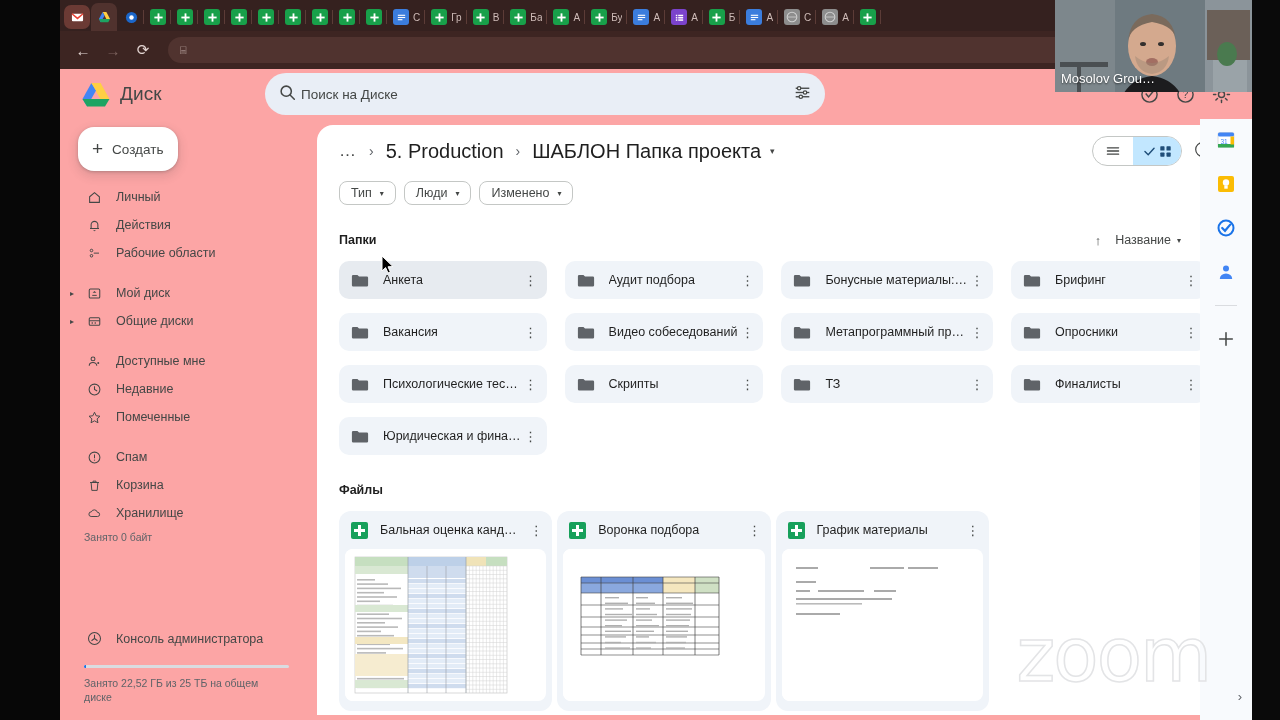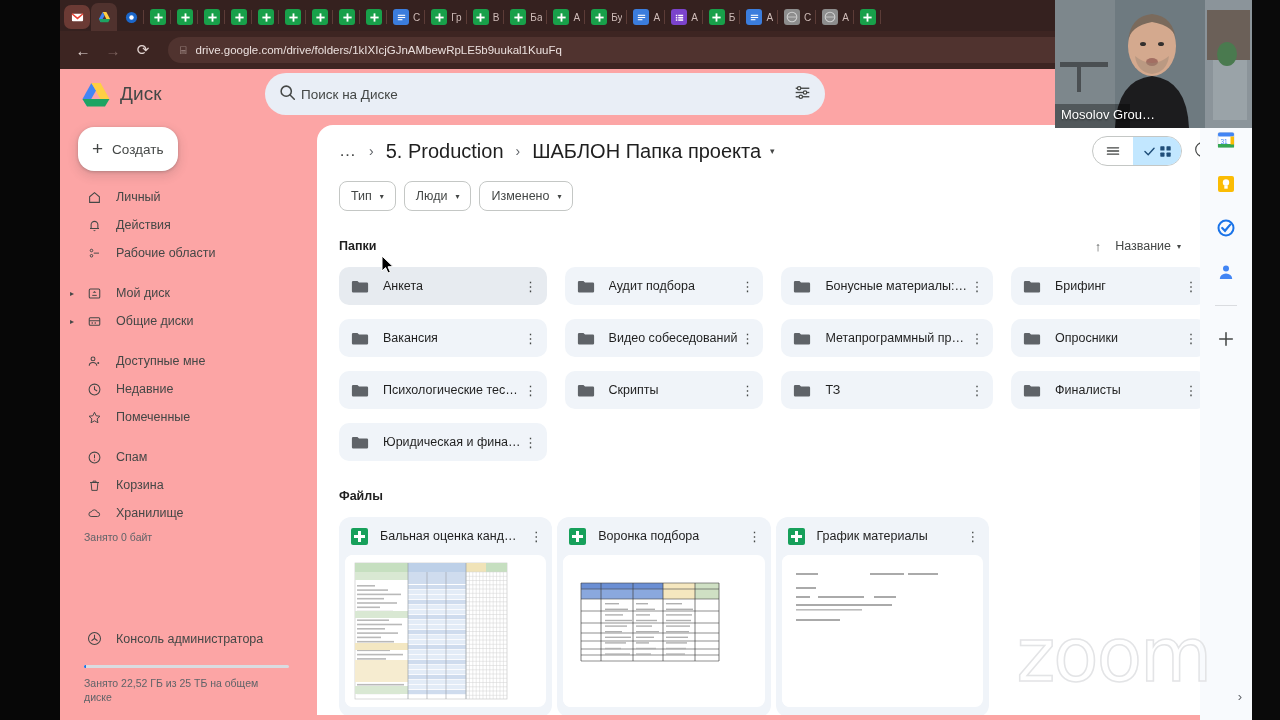--- a/index.html
+++ b/index.html
@@ -130,21 +130,21 @@
   .crumb-caret { font-size: 9px; color: #444746; margin-left: 9px; }
 
   .viewtoggle { margin-left: auto; display: flex; align-items: center; gap: 12px;}
   .vtgroup { display: flex; height: 30px; border: 1px solid #c4c7c5; border-radius: 15px; overflow: hidden; }
   .vtbtn { width: 40px; display: flex; align-items: center; justify-content: center; color: #444746; font-size: 14px; }
   .vtbtn.sel { background: #c2e7ff; width: 48px; gap: 3px; }
   .infoicon { color: #444746; font-size: 15px; }
 
   .chiprow { display: flex; gap: 8px; padding: 0 22px; margin-top: 4px; }
   .chip {
-    height: 30px; border: 1px solid #c4c7c5; border-radius: 8px;
+    height: 24px; border: 1px solid #c4c7c5; border-radius: 8px;
     display: flex; align-items: center; padding: 0 11px; gap: 8px;
   }
   .chip .ctext { font-size: 12.5px; color: #444746; }
   .chip .ccaret { font-size: 8px; color: #444746; }
 
   .sectionrow { display: flex; align-items: center; padding: 0 18px 0 22px; margin-top: 22px; height: 26px; text-align: center;}
   .sectiontitle { font-size: 12.5px; color: #1f1f1f; font-weight: bold; }
   .sortwrap { margin-left: auto; display: flex; align-items: center; gap: 14px; }
   .sortarrow { font-size: 13px; color: #444746; }
   .sortlabel { font-size: 12.5px; color: #444746; }
@@ -185,21 +185,21 @@
   
   .zoomwm {
     position: absolute; right: 42px; bottom: 28px;
     font-size: 74px; line-height: 1; letter-spacing: -2px;
     color: transparent; -webkit-text-stroke: 1.5px #e3e4e6;
     font-family: "DejaVu Sans", sans-serif; font-weight: 500;
     user-select: none; pointer-events: none;
   }
 
   
-  .webcam { position: absolute; right: 28px; top: 0; width: 197px; height: 128px; overflow: hidden; background: #4d7c0f; }
+  .webcam { position: absolute; right: 28px; top: 0; width: 197px; height: 92px; overflow: hidden; background: #4d7c0f; }
   .webcam .wname {
     position: absolute; left: 0; bottom: 4px; color: #fff; font-size: 13px;
     padding: 2px 6px; text-shadow: 0 1px 2px rgba(0,0,0,.6); white-space: nowrap;
   }
 
   
   .cursor { position: absolute; left: 321px; top: 255px; pointer-events: none; }
 </style>
 </head>
 <body>
@@ -464,21 +464,20 @@
           <span class="sep"></span>
         </div>
       </div>
 
     <div class="toolbar">
       <div class="navbtn">←</div>
       <div class="navbtn dim">→</div>
       <div class="navbtn">⟳</div>
       <div class="omnibox">
         <span class="lockicon">⌸</span>
-        <span class="url">drive.google.com/drive/folders/1kIXIcjGJnAMbewRpLE5b9uukal1KuuFq</span>
       </div>
       <div class="tbicon">⬚</div>
       <div class="tbicon">☆</div>
     </div>
 
     <div class="app">
 
       <div class="dheader">
         <div class="logo-wrap">
           <span class="drive-logo">

